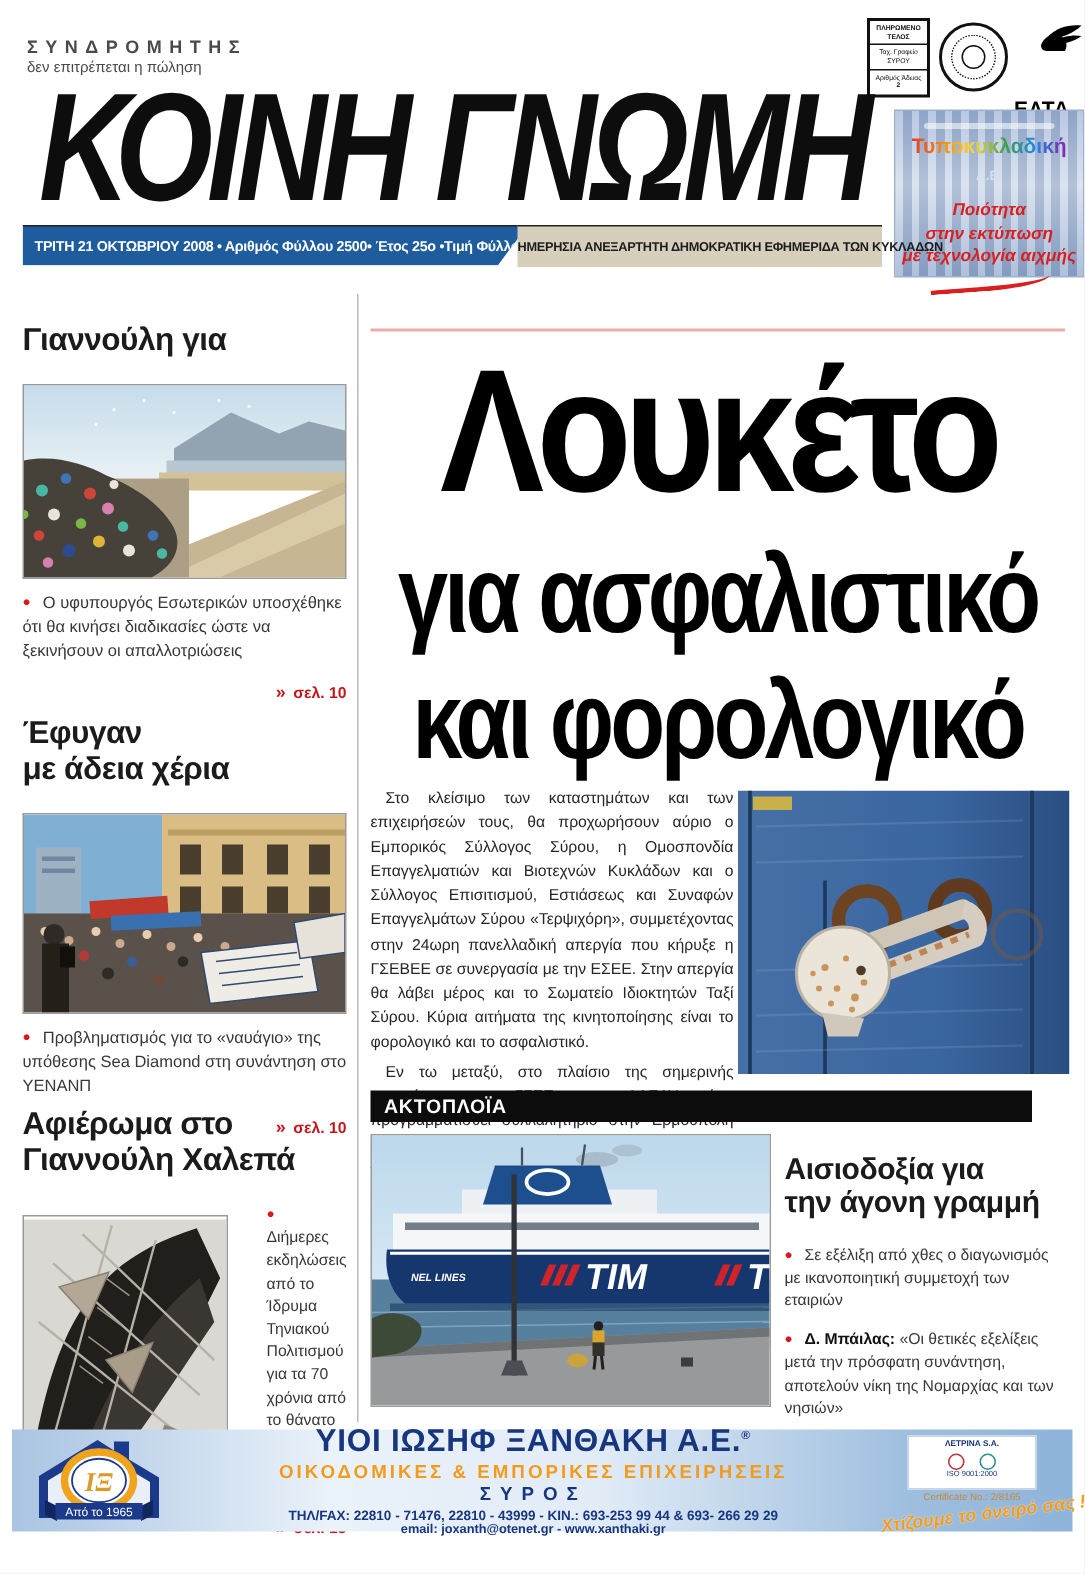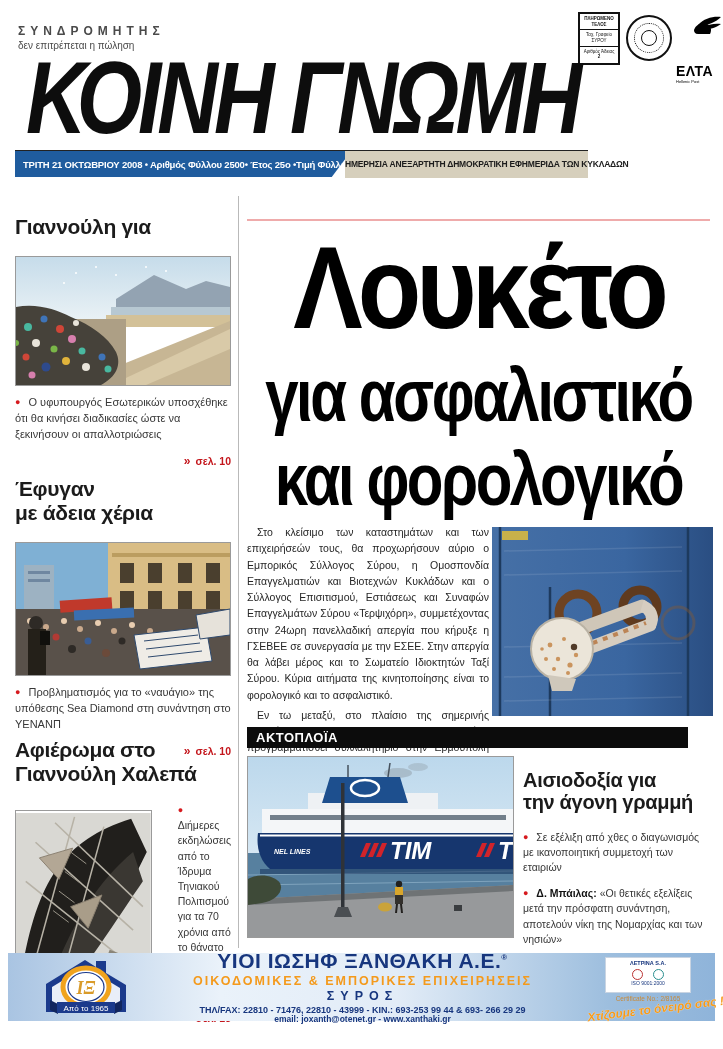--- a/index.html
+++ b/index.html
@@ -85,21 +85,21 @@
           font-size:13px;font-weight:bold;line-height:21px;padding-left:9px;box-sizing:border-box;letter-spacing:.5px;}
 
   .fart{left:523px;top:752px;width:187px;}
   .fart .ltitle{font-size:20px;}
   .fart .bullet{margin-top:7px;font-size:10.5px;}
 
   
   .adstrip{left:8px;top:953px;width:707px;height:68px;
            background:linear-gradient(90deg,#a9c4e2,#eaf2fa 30%,#e2ecf7 55%,#9dbede 85%,#8fb4da);
            display:flex;align-items:center;}
-  .adlogo{width:104px;flex:0 0 auto;padding-left:26px;text-align:center;}
+  .adlogo{width:104px;flex:0 0 auto;padding-left:12px;}
   .adcenter{flex:1;text-align:center;line-height:1.12;}
   .adco{font-size:21px;font-weight:bold;color:#17367e;letter-spacing:.5px;}
   .adco sup{font-size:8px;}
   .adsub{font-size:12.5px;font-weight:bold;color:#f49a1c;letter-spacing:2px;margin-top:1px;}
   .adloc{font-size:12.5px;font-weight:bold;color:#17367e;letter-spacing:6px;margin-top:1px;}
   .adtel{font-size:9px;font-weight:bold;color:#17367e;margin-top:2px;}
   .ademail{font-size:8.5px;font-weight:bold;color:#17367e;}
   .adright{width:122px;flex:0 0 auto;text-align:center;position:relative;padding-right:6px;}
   .certcard{width:86px;height:36px;background:#fff;border:1px solid #c9d4e2;margin:0 auto;
             font-size:5px;color:#17367e;line-height:1.2;padding-top:2px;box-sizing:border-box;}
@@ -145,20 +145,33 @@
       <path d="M26,12 C32,8 40,7 45,8 C40,12 33,13 28,14 Z" fill="#000"></path>
     </svg>
     <div class="nm">ΕΛΤΑ</div>
     <div class="sub">Hellenic Post</div>
   </div>
 
   <div class="abs masthead">
     <span>ΚΟΙΝΗ ΓΝΩΜΗ</span>
   </div>
 
+  <div class="abs printad">
+    <div class="tiny"></div>
+    <div>
+      <span class="brand">Τυποκυκλαδική</span>
+      <span class="brand-ae">Α.Ε.</span>
+    </div>
+    <div class="slogan">
+      <div>Ποιότητα</div>
+      <div>στην εκτύπωση</div>
+      <div>με τεχνολογία αιχμής</div>
+    </div>
+    <div class="swoosh"></div>
+  </div>
 
   <div class="abs datebar">ΤΡΙΤΗ 21 ΟΚΤΩΒΡΙΟΥ 2008 • Αριθμός Φύλλου 2500• Έτος 25ο •Τιμή Φύλλου 0,50€</div>
   <div class="abs tagbar">ΗΜΕΡΗΣΙΑ ΑΝΕΞΑΡΤΗΤΗ ΔΗΜΟΚΡΑΤΙΚΗ ΕΦΗΜΕΡΙΔΑ ΤΩΝ ΚΥΚΛΑΔΩΝ</div>
 
   <div class="abs vline"></div>
 
   <section class="abs lart a1">
     <h2 class="ltitle">
       <span>Γιαννούλη για</span><br>
     </h2>

